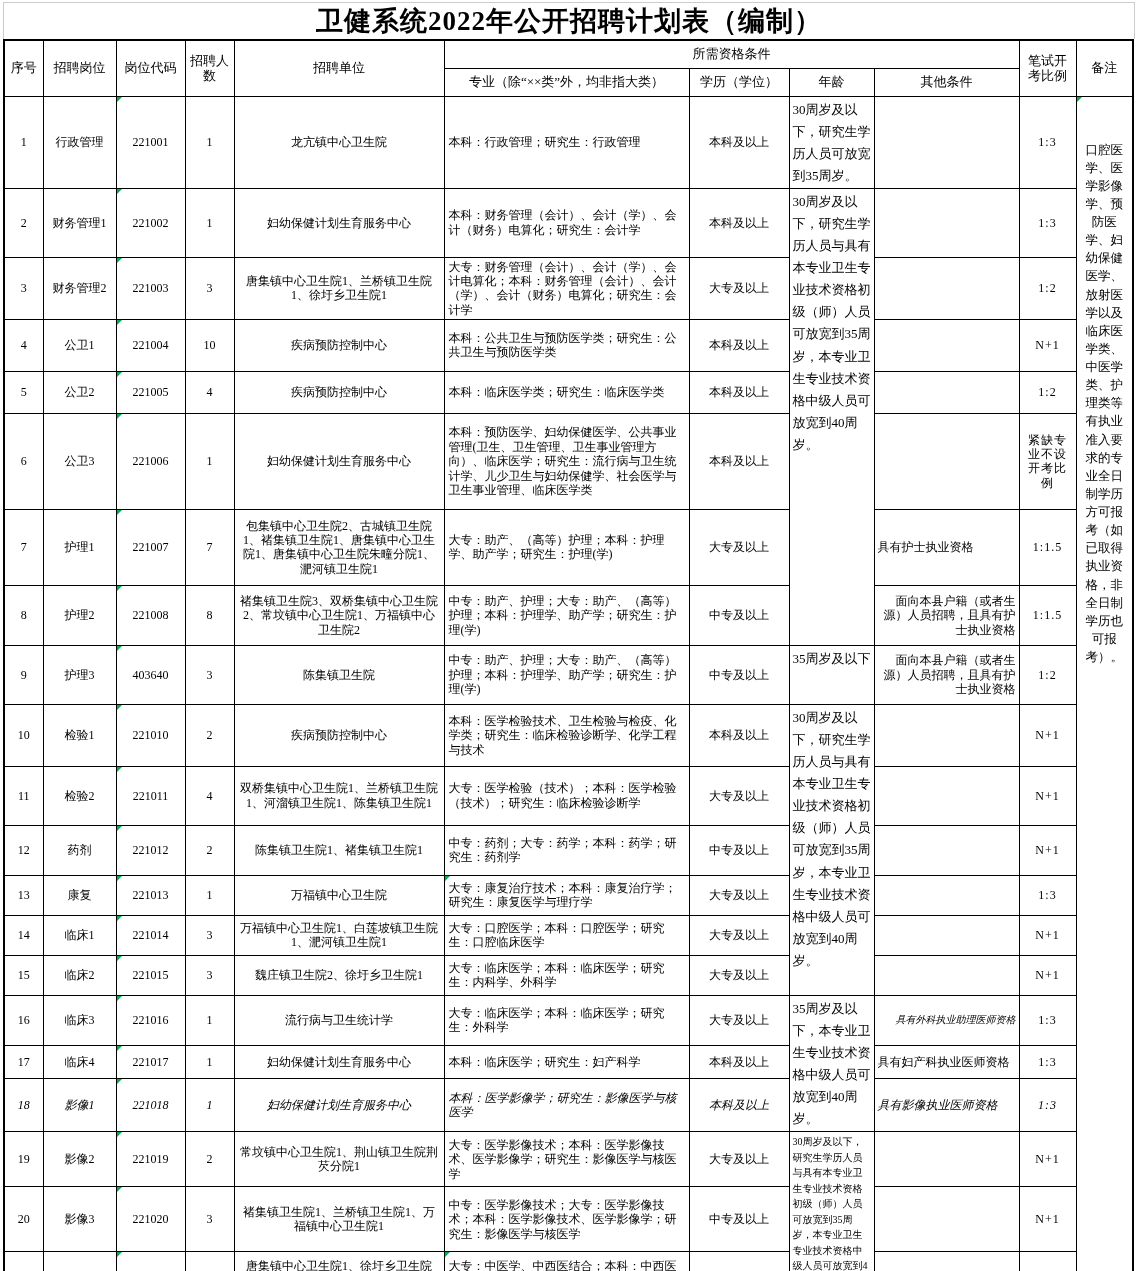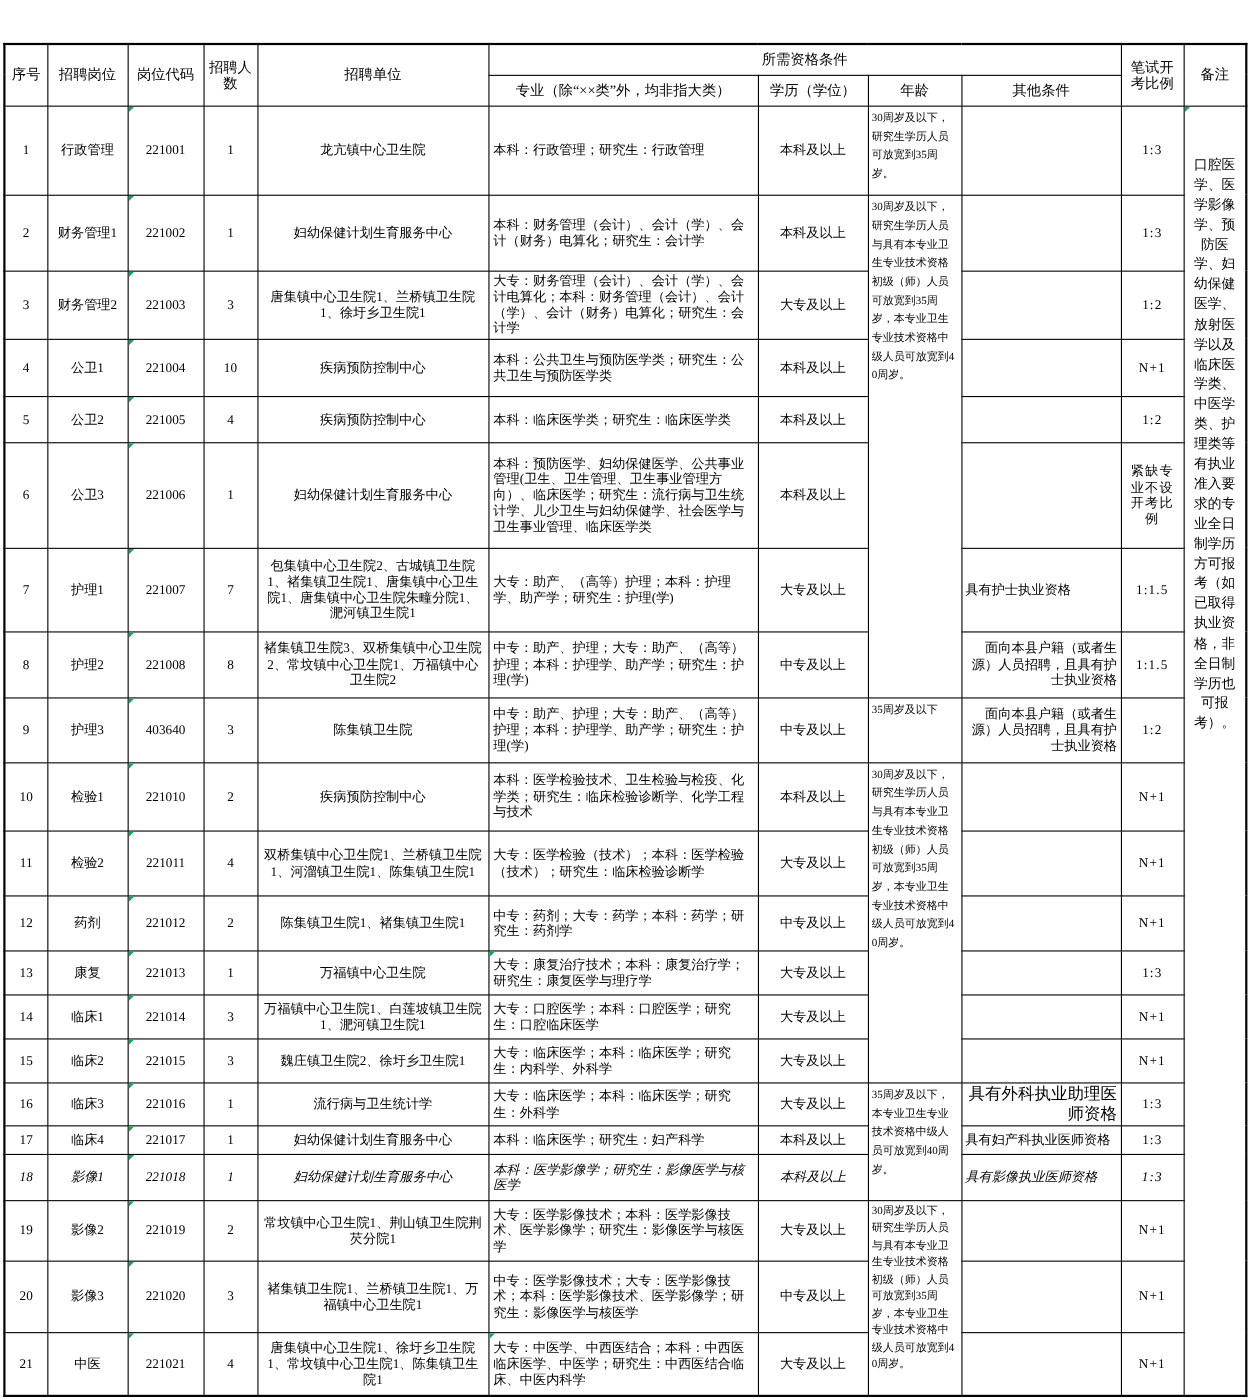--- a/index.html
+++ b/index.html
@@ -12,34 +12,35 @@
   table{position:absolute;left:3px;top:39px;width:1131px;
         border-collapse:collapse;table-layout:fixed;
         border:2px solid #000;}
   th,td{border:1px solid #000;padding:1px 3px;font-size:12px;line-height:1.2;
         overflow:hidden;word-break:break-all;position:relative;vertical-align:middle;}
   thead th{font-weight:normal;text-align:center;font-size:13px;}
   thead tr{height:28px;}
   td.c{text-align:center;}
   td.unit{text-align:center;}
   td.major{text-align:left;padding-left:4px;}
-  td.age{text-align:left;vertical-align:top;line-height:1.7;font-size:10px;padding-top:2px;}
+  td.age{text-align:left;vertical-align:top;line-height:1.7;font-size:13px;padding-top:2px;}
   td.age.small{font-size:10px;line-height:1.55;}
   td.other{}
   td.other.left{text-align:right;}
-  td.other.small2{font-size:15px;}
+  td.other.small2{font-size:10px;font-style:italic;}
   td.ratio{text-align:center;letter-spacing:1px;margin-top:20px;}
   td.remark{text-align:center;vertical-align:top;padding-top:44px;line-height:1.45;font-size:12.5px;}
   .tri::before{content:"";position:absolute;top:0;left:0;width:0;height:0;
                border-top:5px solid #00B050;border-right:5px solid transparent;}
 </style>
 </head>
 <body>
 
 <div class="page">
+  <div class="title">卫健系统2022年公开招聘计划表（编制）</div>
 
   <table>
     <colgroup>
       <col style="width:39px">
         <col style="width:73px">
         <col style="width:69px">
       <col style="width:49px">
         <col style="width:210px">
         <col style="width:245px">
       <col style="width:100px">

